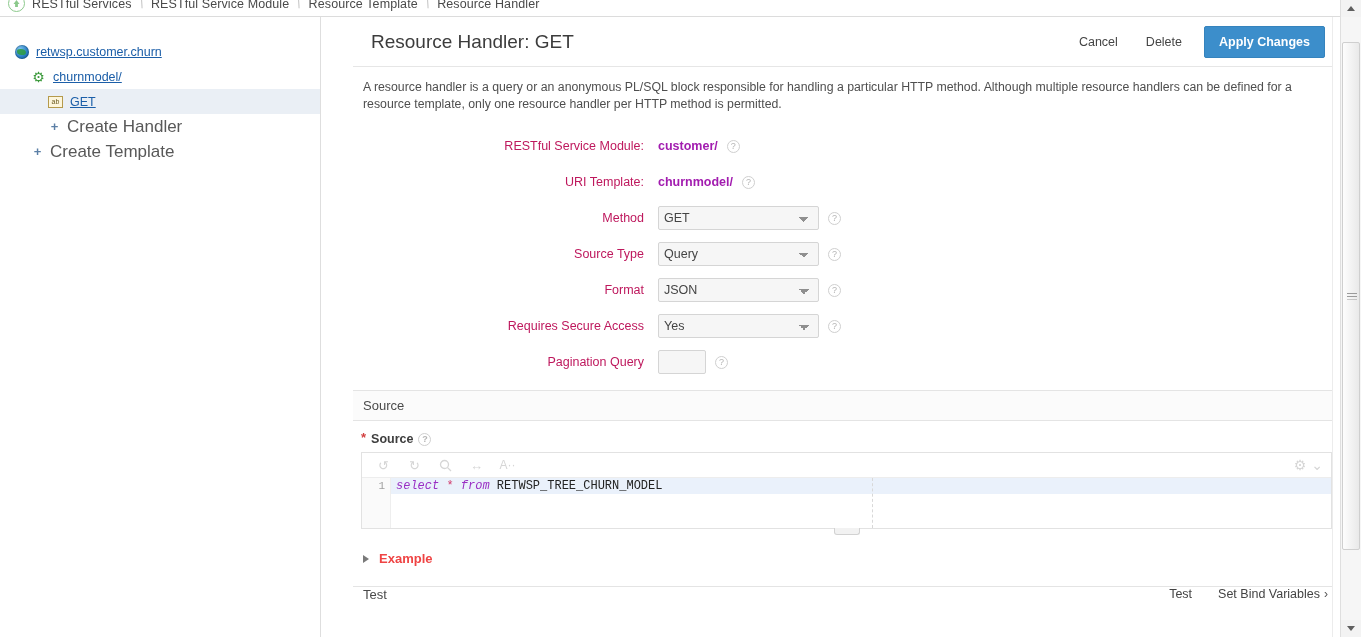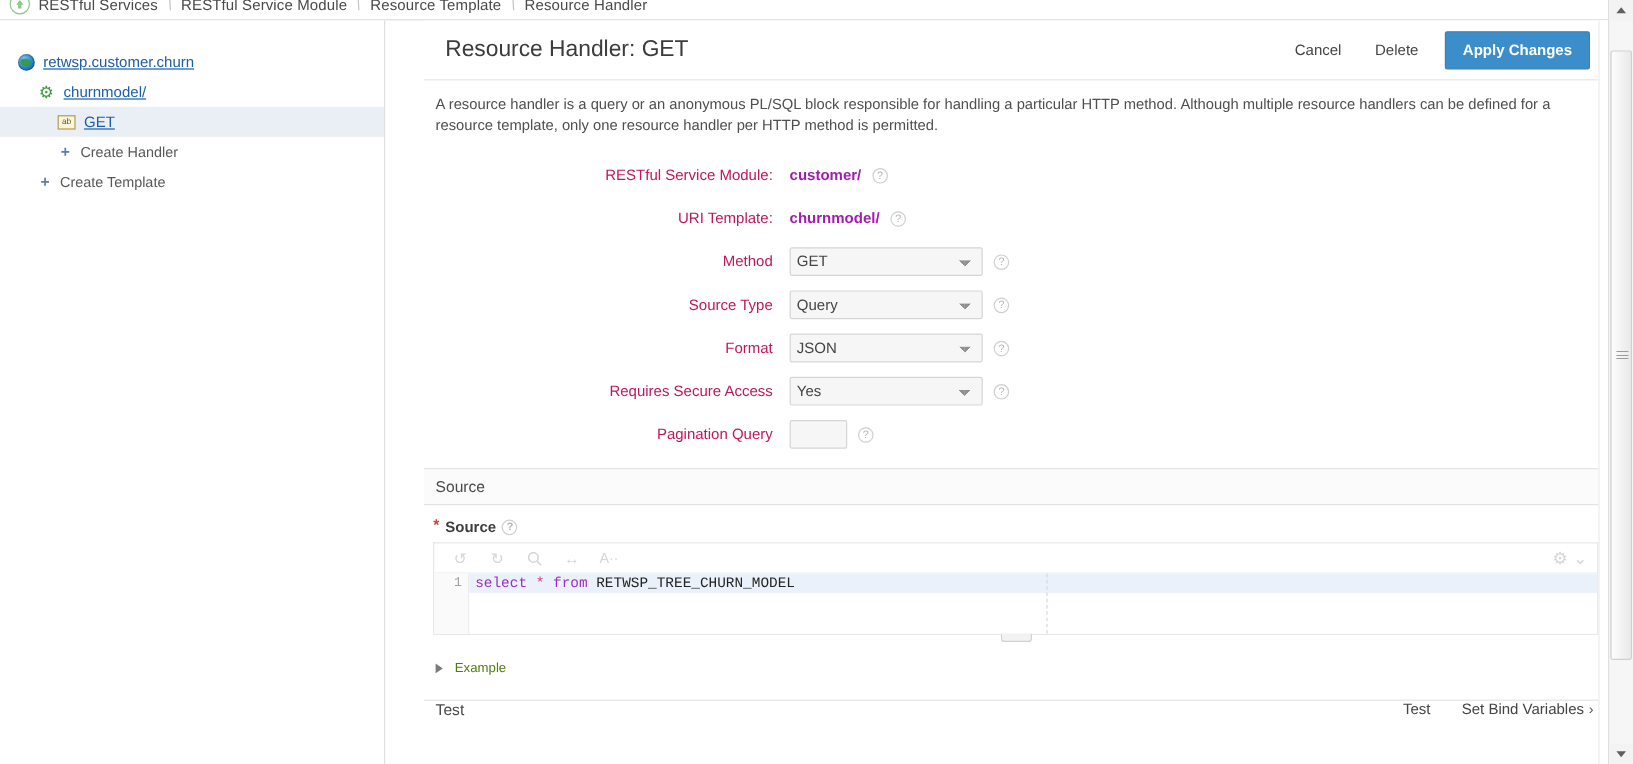--- a/index.html
+++ b/index.html
@@ -91,21 +91,21 @@
     color: #5b7fa6;
     font-size: 13px;
     width: 13px;
     display: inline-block;
     text-align: center;
     margin-right: 6px;
     font-weight: 700;
   }
   .create-text {
     color: #585858;
-    font-size: 12px;
+    font-size: 17px;
   }
   
   .globe {
     width: 14px; height: 14px; border-radius: 50%;
     background: radial-gradient(circle at 35% 30%, #7fc3ef 0%, #2a7fc4 55%, #0d4f86 100%);
     position: relative;
     box-shadow: inset 0 0 0 1px rgba(0,0,0,.18);
   }
   .globe::after {
     content:""; position:absolute; left:2px; top:4px;
@@ -317,21 +317,21 @@
     font-family: "Liberation Mono", monospace;
     font-size: 12px;
   }
   .code-line {
     height: 16px;
     line-height: 16px;
     background: #eaf1fb;
     padding-left: 5px;
     white-space: pre;
   }
-  .kw { color: #9a2fc4; }
+  .kw { color: #9a2fc4; font-style: italic; }
   .star { color: #d1396b; }
   .ident { color: #232323; }
   .print-margin {
     position: absolute;
     top: 0; bottom: 0;
     left: 481px;
     width: 0;
     border-left: 1px dashed #d8d8d8;
   }
   .editor-resize {
@@ -357,21 +357,21 @@
     padding: 22px 0 20px 10px;
     gap: 10px;
     cursor: pointer;
   }
   .tri {
     width: 0; height: 0;
     border-left: 6px solid #7a7a7a;
     border-top: 4px solid transparent;
     border-bottom: 4px solid transparent;
   }
-  .example-label { font-size: 11px; color: #4d7c0f; }
+  .example-label { font-size: 13px; color: #ef4444; font-weight: bold; }
 
   
   .test-region {
     border-top: 1px solid #e4e4e4;
     height: 30px;
     display: flex;
     align-items: flex-start;
     padding: 0 12px 0 10px;
     background: #ffffff;
   }

